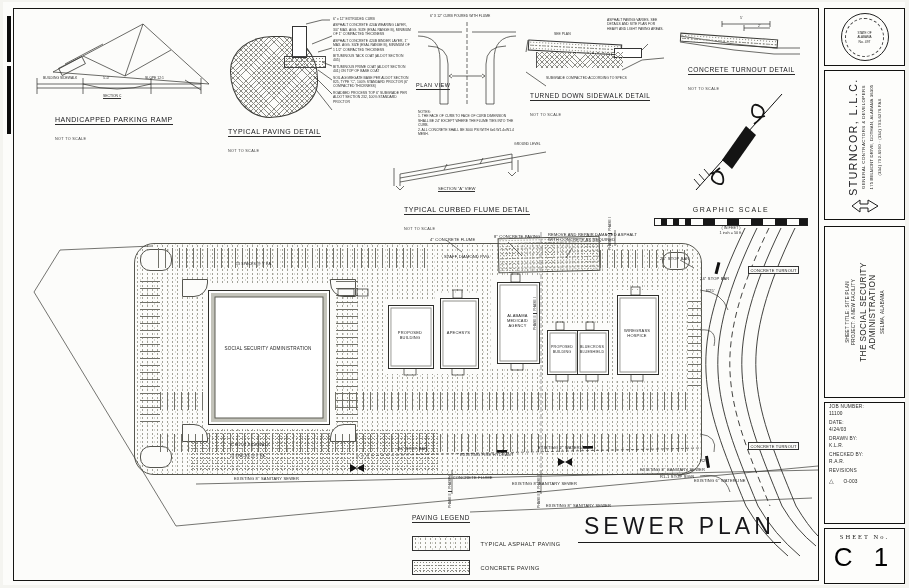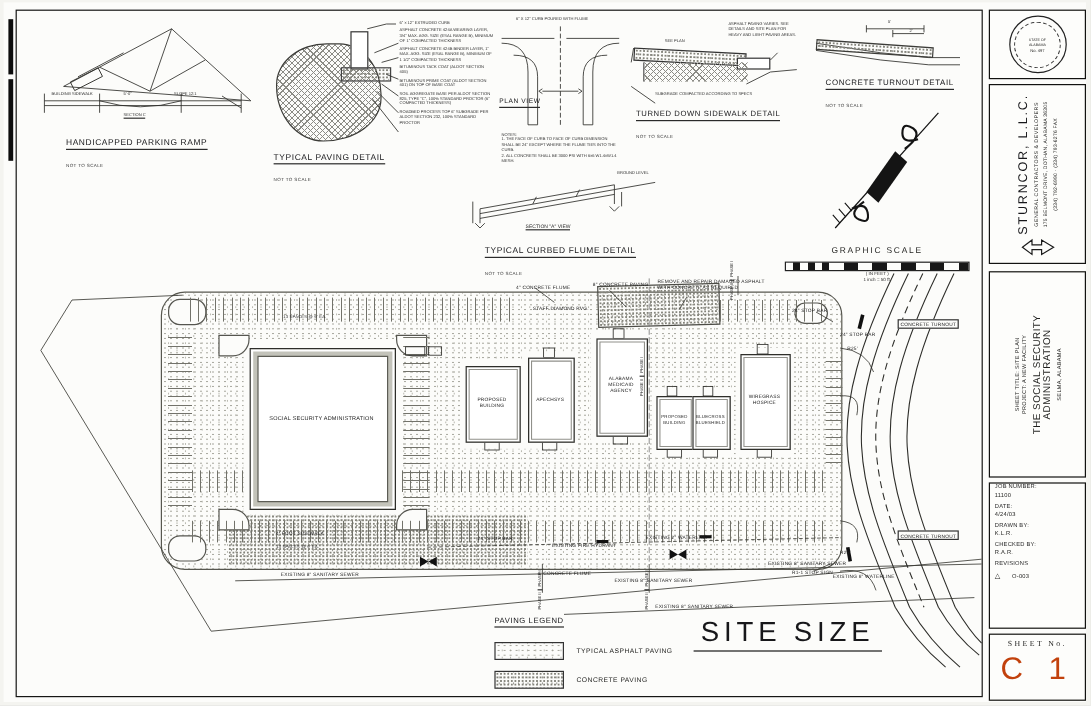--- a/index.html
+++ b/index.html
@@ -44,21 +44,21 @@
   .rot{position:absolute;left:50%;top:50%;transform:translate(-50%,-50%) rotate(-90deg);text-align:center;}
   .firm-name{font-size:10.5px;letter-spacing:1.5px;color:#17171a;}
   .firm-tag{font-size:4.4px;letter-spacing:.4px;margin-top:2px;}
   .firm-addr{font-size:4.2px;letter-spacing:.2px;margin-top:2.5px;line-height:1.5;}
   .pj-small{font-size:4.6px;letter-spacing:.3px;display:block;margin:1.5px 0;}
   .pj-big{font-size:8.2px;letter-spacing:.4px;display:block;margin:3px 0;}
   .job-row{font-size:4.8px;line-height:1.45;padding:1px 4px;letter-spacing:.2px;}
   .job-lab{color:#2b2b2b;}
   .job-val{margin-bottom:2px;}
   #sheetno-lab{font-size:6.5px;font-family:"Liberation Serif",serif;letter-spacing:2px;text-align:center;margin-top:4px;}
-  #sheetno-num{font-size:26px;letter-spacing:7px;text-align:center;margin-top:2px;color:#c2410c;}
+  #sheetno-num{font-size:26px;letter-spacing:7px;text-align:center;margin-top:2px;color:#000000;}
 </style>
 </head>
 <body>
 
 <div id="sheet">
   <div id="paper"></div>
   <div id="frame"></div>
   <div class="scanbar" style="top:16px;height:46px;"></div>
   <div class="scanbar" style="top:66px;height:68px;"></div>
 
@@ -317,21 +317,21 @@
     <span class="t-title" style="font-size:6.4px;">PAVING LEGEND</span>
     <div style="margin-top:10px;">
       <span class="leg-sw asphalt-bg"></span>
       <span style="font-size:5.6px;letter-spacing:.4px;margin-left:6px;vertical-align:middle;">TYPICAL ASPHALT PAVING</span>
     </div>
     <div style="margin-top:6px;">
       <span class="leg-sw concrete-bg"></span>
       <span style="font-size:5.6px;letter-spacing:.4px;margin-left:6px;vertical-align:middle;">CONCRETE PAVING</span>
     </div>
   </div>
-  <div id="site-plan-title">SITE SIZE</div>
+  <div id="site-plan-title">SEWER PLAN</div>
 
   <div class="tb" style="top:8px;height:56px;">
     <div style="position:absolute;left:50%;top:50%;transform:translate(-50%,-50%);width:46px;height:46px;border:1.2px solid #222;border-radius:50%;display:flex;align-items:center;justify-content:center;">
       <div style="width:37px;height:37px;border:.8px dashed #444;border-radius:50%;display:flex;flex-direction:column;align-items:center;justify-content:center;text-align:center;">
         <span style="font-size:3px;">STATE OF</span>
         <span style="font-size:3px;">ALABAMA</span>
         <span style="font-size:3.4px;margin-top:1px;">No. 497</span>
       </div>
     </div>
   </div>

